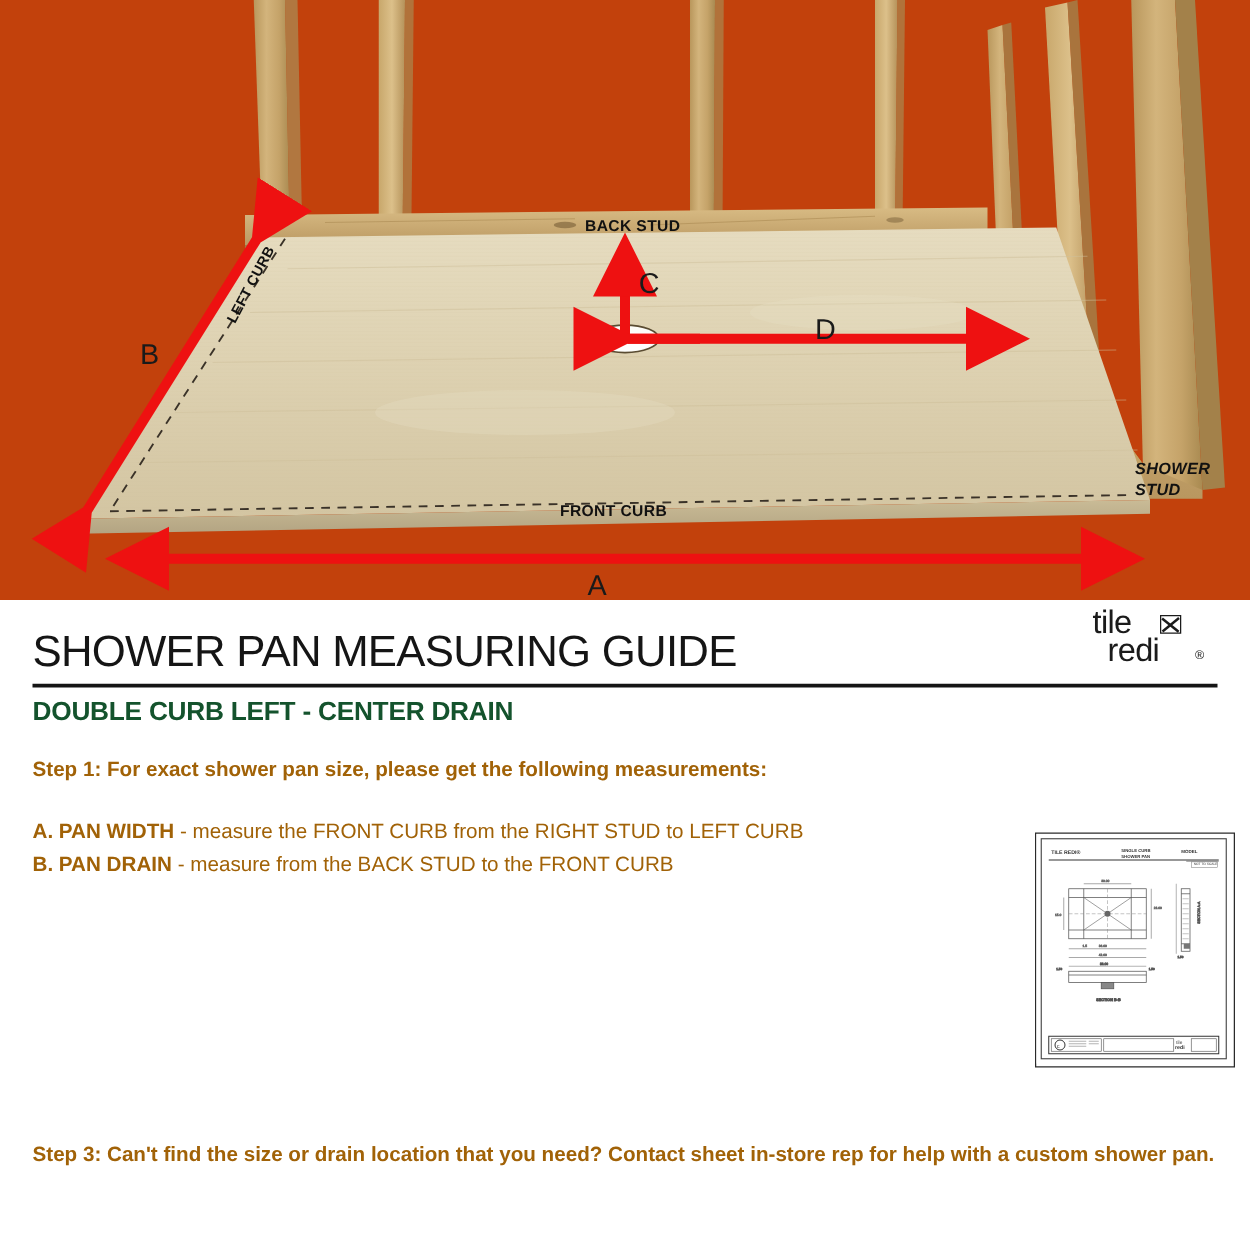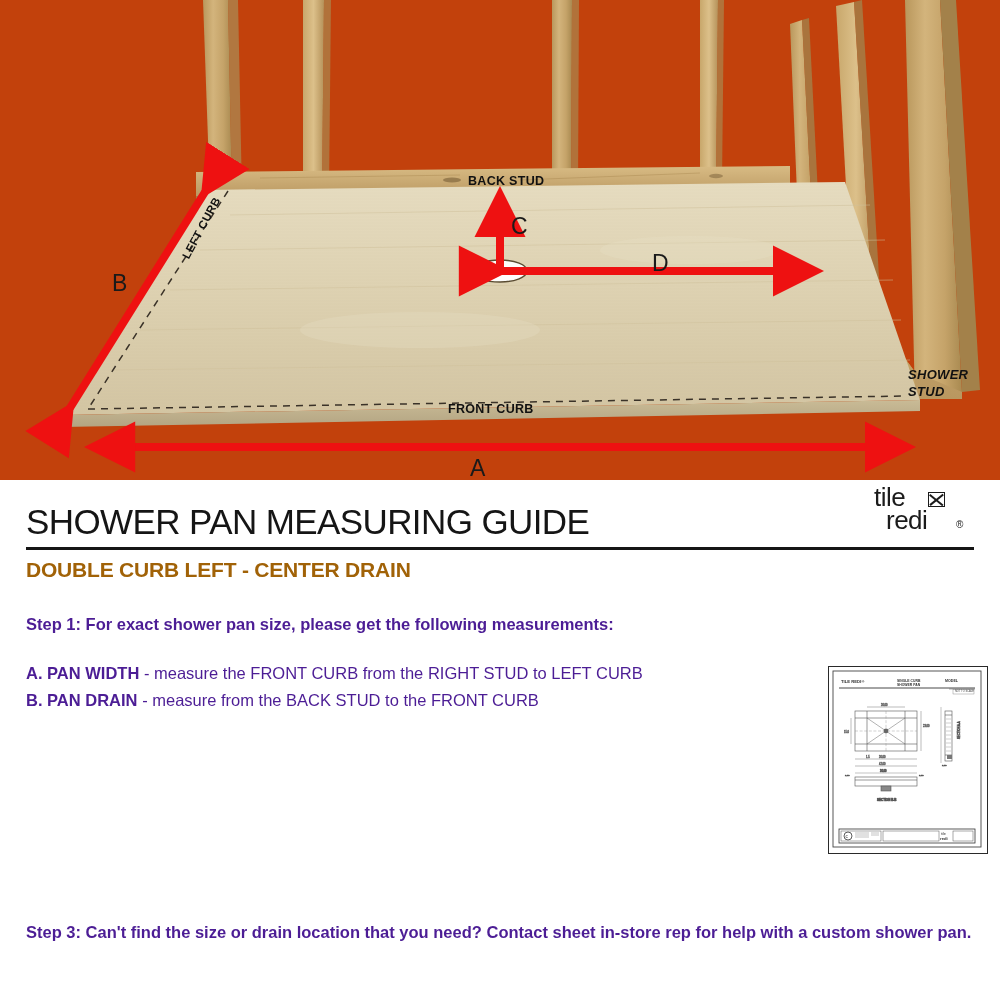--- a/index.html
+++ b/index.html
@@ -37,39 +37,39 @@
 
   .title{
     position:absolute;left:26px;top:22px;
     font-size:35px;font-weight:normal;letter-spacing:-0.6px;
     font-family:"Liberation Sans","DejaVu Sans",sans-serif;
     color:#151515;
   }
   .rule{position:absolute;left:26px;top:67px;width:948px;height:3px;background:#151515;}
   .subtitle{
     position:absolute;left:26px;top:78px;
-    font-size:21px;font-weight:bold;letter-spacing:-0.2px;color:#a16207;
+    font-size:21px;font-weight:bold;letter-spacing:-0.2px;color:#14532d;
   }
 
   .logo{position:absolute;left:872px;top:5px;width:104px;height:56px;}
   .logo .l1,.logo .l2{
     font-size:26px;font-weight:400;line-height:25px;color:#1b1b1b;
     font-family:"Liberation Sans","DejaVu Sans",sans-serif;letter-spacing:-0.5px;
   }
   .logo .l1{position:absolute;left:2px;top:0;}
   .logo .l2{position:absolute;left:14px;top:23px;}
   .logo .boxx{position:absolute;left:56px;top:7px;width:15px;height:13px;border:1.6px solid #1b1b1b;}
   .logo .boxx:before,.logo .boxx:after{
     content:"";position:absolute;left:-1px;top:5.5px;width:16.5px;height:1.5px;background:#1b1b1b;
   }
   .logo .boxx:before{transform:rotate(39deg);}
   .logo .boxx:after{transform:rotate(-39deg);}
   .logo .reg{position:absolute;left:84px;top:34px;font-size:10px;color:#1b1b1b;}
 
-  .para{position:absolute;font-size:16.5px;font-weight:bold;color:#4c1d95;line-height:23px;margin-top:8px;}
+  .para{position:absolute;font-size:16.5px;font-weight:bold;color:#a16207;line-height:23px;}
   #step1{left:26px;top:125px;width:820px;}
   #ab-block{left:26px;top:172px;width:820px;line-height:27px;}
   #ab-block .reg{font-weight:normal;}
   #step2{left:26px;top:263px;width:800px;text-align:justify;line-height:25px;}
   #cd-block{left:26px;top:336px;width:800px;line-height:27px;font-weight:normal;}
   #step3{left:26px;top:432px;width:950px;line-height:25px;}
 
   .para .bold{font-weight:bold;}
 
   

